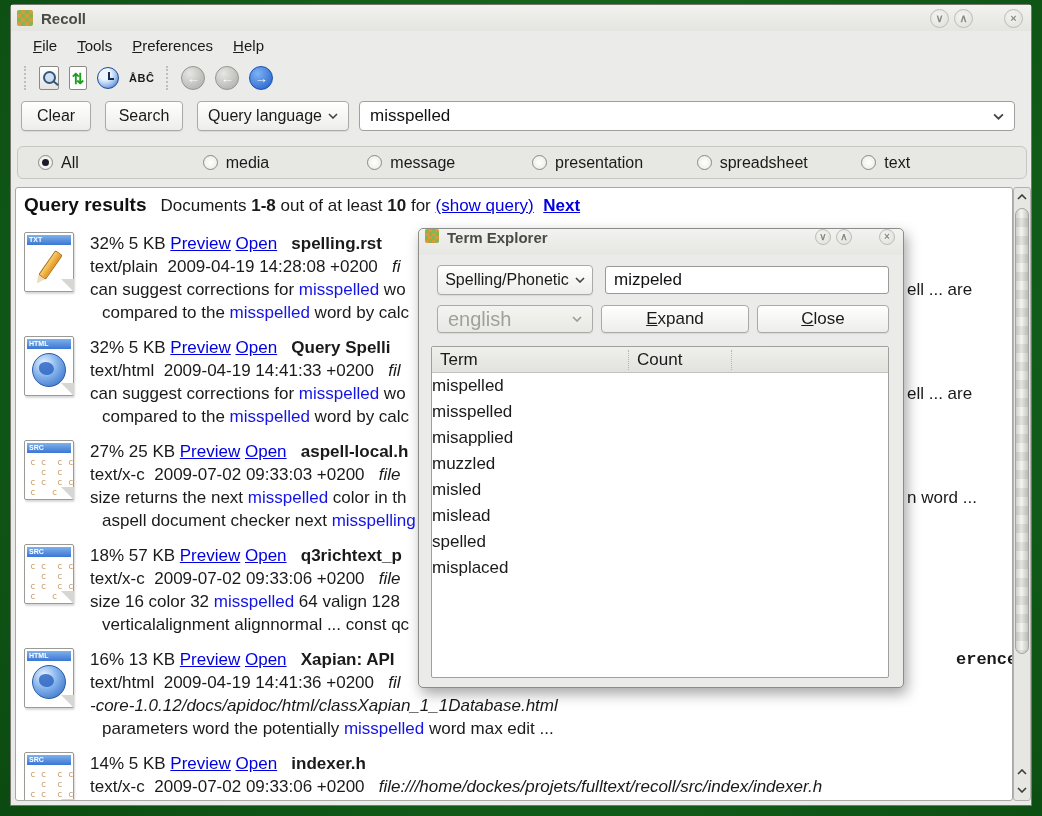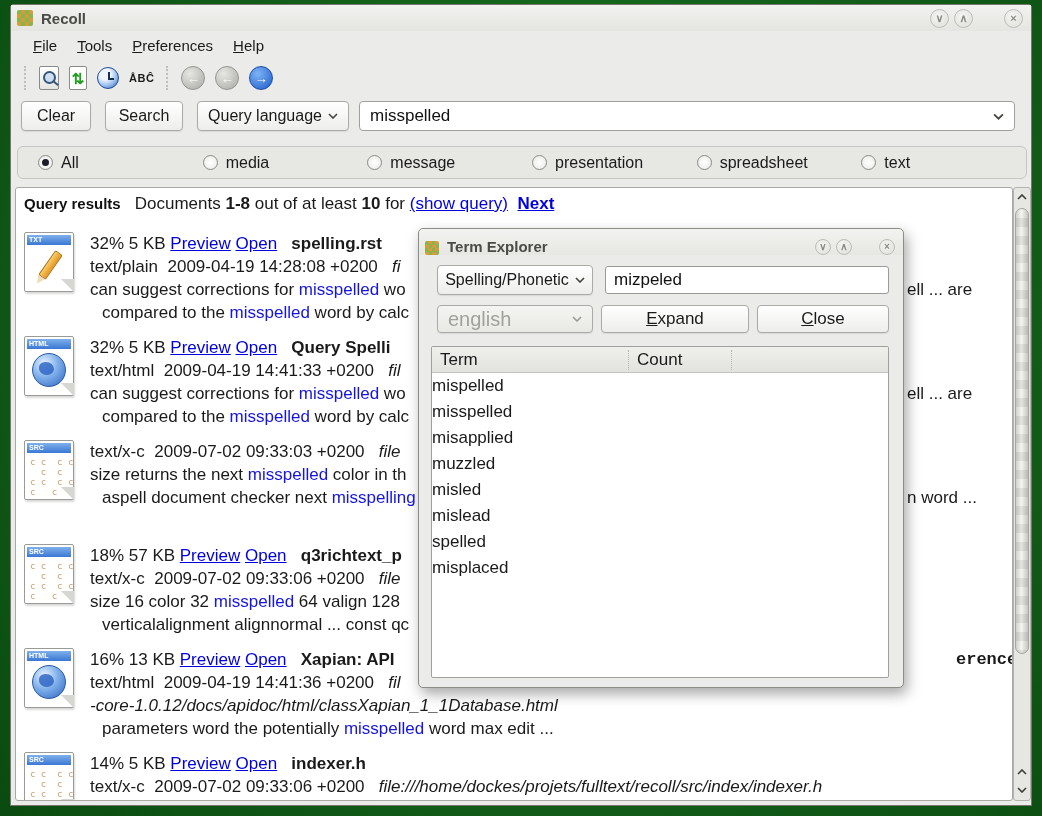--- a/index.html
+++ b/index.html
@@ -60,21 +60,21 @@
 
   .filterrow{position:absolute;left:6px;top:141px;width:1010px;height:33px;background:#e7e7e4;
              border:1px solid #c6c6c2;border-radius:6px;display:flex;align-items:center;padding-left:20px}
   .fopt{display:flex;align-items:center;gap:8px;width:166px;font-size:16px;color:#1a1a1a;cursor:pointer}
   .radio{width:15px;height:15px;border-radius:50%;border:1px solid #8a8a86;background:radial-gradient(#fff,#e8e8e4);flex:none}
   .radio.sel::after{content:"";display:block;width:7px;height:7px;margin:3px;border-radius:50%;background:#1c1c28}
 
   .results{position:absolute;left:4px;top:182px;width:998px;height:614px;background:#fff;
            border:1px solid #a8a8a4;border-radius:3px;padding:6px 0 0 8px;overflow:hidden}
   .rheader{display:flex;align-items:baseline;gap:14px;height:32px;margin-bottom:4px}
-  .rtitle{font-size:15px;font-weight:bold;color:#111}
+  .rtitle{font-size:19px;font-weight:bold;color:#111}
   .rsummary{font-size:17px;color:#1a1a1a;white-space:pre}
   .result{position:relative;display:flex;height:104px}
   .ficon{position:relative;flex:none;width:50px;height:60px;margin:2px 16px 0 0;background:#fff;
          border:1px solid #9a9a96;border-radius:2px;box-shadow:1px 2px 2px rgba(0,0,0,.15)}
   .ficon::after{content:"";position:absolute;right:-1px;bottom:-1px;width:0;height:0;
                 border-top:13px solid #d6d6d2;border-left:13px solid transparent}
   .fbar{position:absolute;top:2px;left:2px;right:2px;height:10px;font-size:7px;font-weight:bold;color:#fff;
         background:linear-gradient(#7fb0ea,#3a77d4);line-height:10px;padding-left:2px}
   .fglyph.pencil{position:absolute;left:21px;top:17px;width:9px;height:30px;border:1px solid #b06f12;border-radius:2px;
         background:linear-gradient(90deg,#f8cf6a,#e6961f);transform:rotate(35deg)}
@@ -102,21 +102,21 @@
   .sb-b1{top:576px}
   .sb-b2{top:594px}
   .sb-thumb{position:absolute;left:1px;top:20px;width:14px;height:446px;border:1px solid #a4a4a0;border-radius:7px;cursor:grab;
             background:linear-gradient(90deg,#cfcfcb,#f4f4f0 45%,#c6c6c2),
                        repeating-linear-gradient(180deg,rgba(255,255,255,.55) 0 9px,rgba(0,0,0,.07) 9px 18px);
             background-blend-mode:multiply}
 
   
   .dialog{position:absolute;left:418px;top:228px;width:486px;height:460px;background:#ebebe9;
           border:1px solid #8d8d88;border-radius:5px;box-shadow:3px 6px 14px rgba(0,0,0,.35);z-index:20}
-  .dtitlebar{position:absolute;left:0;top:0;width:100%;height:26px;display:flex;align-items:flex-end;
+  .dtitlebar{position:absolute;left:0;top:0;width:100%;height:26px;display:flex;align-items:flex-start;
              background:linear-gradient(#f2f2f0,#e6e6e2);border-radius:5px 5px 0 0}
   .dtitle{font-size:15px;font-weight:bold;color:#4a4a46}
   .btn-mode{position:absolute;left:18px;top:36px;width:156px;height:30px;font-size:16px}
   .dinput{position:absolute;left:186px;top:37px;width:284px;height:28px;background:#fff;border:1px solid #9a9a96;
           border-radius:3px;display:flex;align-items:center;padding:0 8px;font-size:17px;color:#111;cursor:text}
   .btn-lang{position:absolute;left:18px;top:76px;width:156px;height:28px;font-size:20px;color:#a0a09c;
             background:linear-gradient(#f4f4f2,#e8e8e4);justify-content:flex-start;padding:0 10px}
   .btn-lang .chev{margin-left:auto}
   .btn-expand{position:absolute;left:182px;top:76px;width:148px;height:28px;font-size:17px}
   .btn-close{position:absolute;left:338px;top:76px;width:132px;height:28px;font-size:17px}
@@ -266,20 +266,21 @@
           </div>
           <div class="result">
             <div class="ficon">
               <div class="fbar">SRC</div>
               <div class="fglyph srctxt">c c  c c
   c  c
 c c  c c
 c   c</div>
             </div>
             <div class="rlines">
+              <div class="rline"><span>27% 25 KB </span><span class="s-link">Preview</span><span> </span><span class="s-link">Open</span><span>   </span><span class="s-b">aspell-local.h</span></div>
               <div class="rline"><span>text/x-c  2009-07-02 09:33:03 +0200   </span><span class="s-it">file</span></div>
               <div class="rline"><span>size returns the next </span><span class="s-hl">misspelled</span><span> color in th</span></div>
               <div class="rline ind"><span>aspell document checker next </span><span class="s-hl">misspelling</span></div>
             </div>
             <span class="frag" style="left: 883px; top: 48px;">n word ...</span>
           </div>
           <div class="result">
             <div class="ficon">
               <div class="fbar">SRC</div>
               <div class="fglyph srctxt">c c  c c

